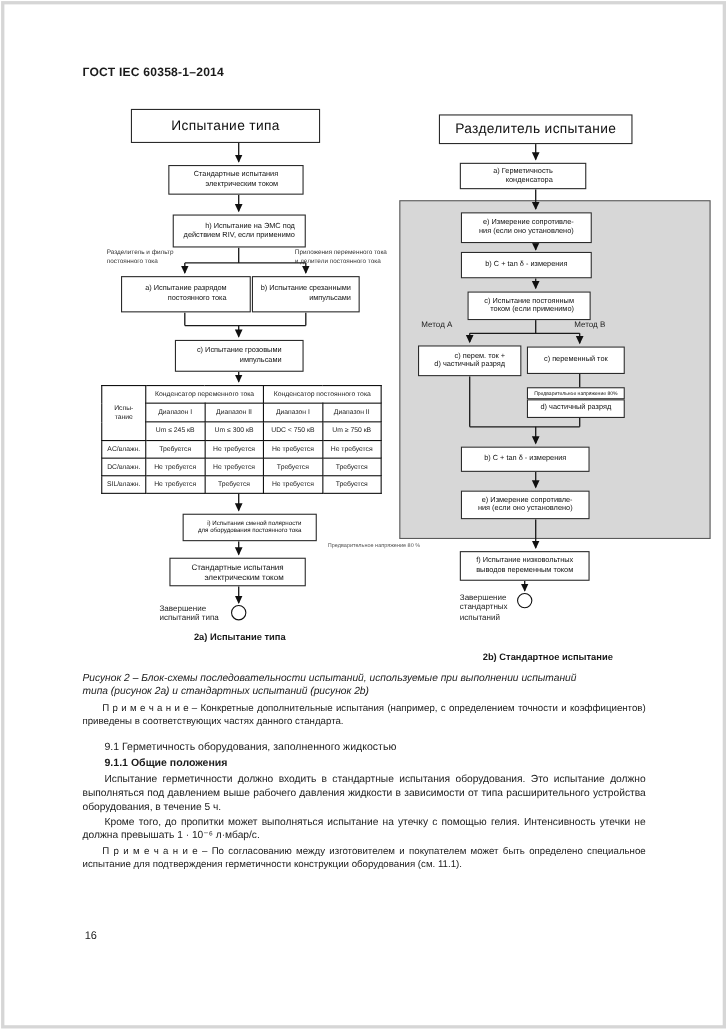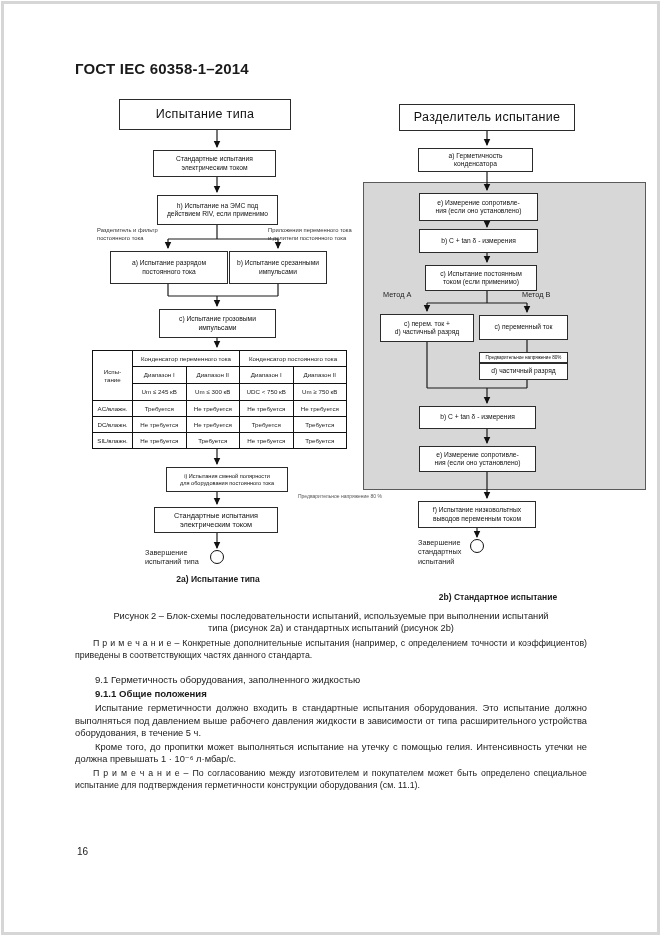--- a/index.html
+++ b/index.html
@@ -1,41 +1,41 @@
 <!DOCTYPE html>
 <html><head>
 <meta charset="utf-8">
 <style>
   html,body{margin:0;padding:0;background:#ffffff;}
   .page{position:relative;width:661px;height:936px;background:#fff;overflow:hidden;
         font-family:"Liberation Sans","DejaVu Sans",sans-serif;color:#1a1a1a;}
   .scan-frame{position:absolute;inset:1px;border:3px solid #d6d6d6;pointer-events:none;}
-  .doc-header{position:absolute;left:75px;top:60px;font-size:15px;font-weight:bold;letter-spacing:.2px;}
+  .doc-header{position:absolute;left:75px;top:60px;font-size:11px;font-weight:bold;letter-spacing:.2px;}
   svg.wires{position:absolute;left:0;top:0;z-index:2;}
   .gray-panel{position:absolute;left:363px;top:182px;width:283px;height:308px;
               background:#d7d7d7;border:1.5px solid #5a5a5a;z-index:1;box-sizing:border-box;}
   .fbox{position:absolute;background:#fff;border:1.3px solid #2b2b2b;z-index:3;box-sizing:border-box;
-        display:flex;align-items:center;justify-content:center;text-align:center;
+        display:flex;align-items:center;justify-content:center;text-align:right;
         white-space:pre-line;line-height:1.25;font-size:6.7px;color:#111;}
   .fbox.big{font-size:12.5px;letter-spacing:.3px;}
   .flabel{position:absolute;z-index:3;white-space:pre-line;font-size:5.8px;line-height:1.3;color:#333;}
   .circle{position:absolute;z-index:3;width:14px;height:14px;border-radius:50%;
           border:1.4px solid #111;background:#fff;box-sizing:border-box;}
   .fig-caption{position:absolute;z-index:3;font-weight:bold;font-size:8.5px;text-align:center;}
   table.ltable{position:absolute;z-index:3;border-collapse:collapse;background:#fff;table-layout:fixed;}
   table.ltable td{border:1.2px solid #111;text-align:center;vertical-align:middle;
                   padding:1px 0;font-size:6.2px;line-height:1.15;overflow:hidden;}
   td.grp{font-size:5.5px;height:13px;}
   td.rng{font-size:6.2px;height:14px;}
   td.volt{font-size:5.7px;height:14px;}
   td.corner{font-size:6.2px;white-space:pre-line;}
   td.rowlab{font-size:5.6px;}
   td.val{height:13px;}
   .textblock{position:absolute;left:75px;top:610px;width:512px;z-index:3;font-size:9.3px;line-height:1.34;}
-  .cap1,.cap2{text-align:center;}
+  .cap1,.cap2{text-align:left;font-style:italic;}
   .note{font-size:8.8px;text-align:justify;text-indent:18px;margin-top:3px;}
   .h9{font-size:12px;font-weight:bold;margin:17px 0 0 20px;}
   .h91{font-size:9.6px;font-weight:normal;margin:13px 0 0 20px;}
   .h911{font-size:9.6px;font-weight:bold;margin:1px 0 0 20px;}
   .para{text-align:justify;text-indent:20px;margin-top:1px;}
   .pagenum{position:absolute;left:77px;top:846px;font-size:10px;z-index:3;}
 </style>
 </head>
 <body>
 

